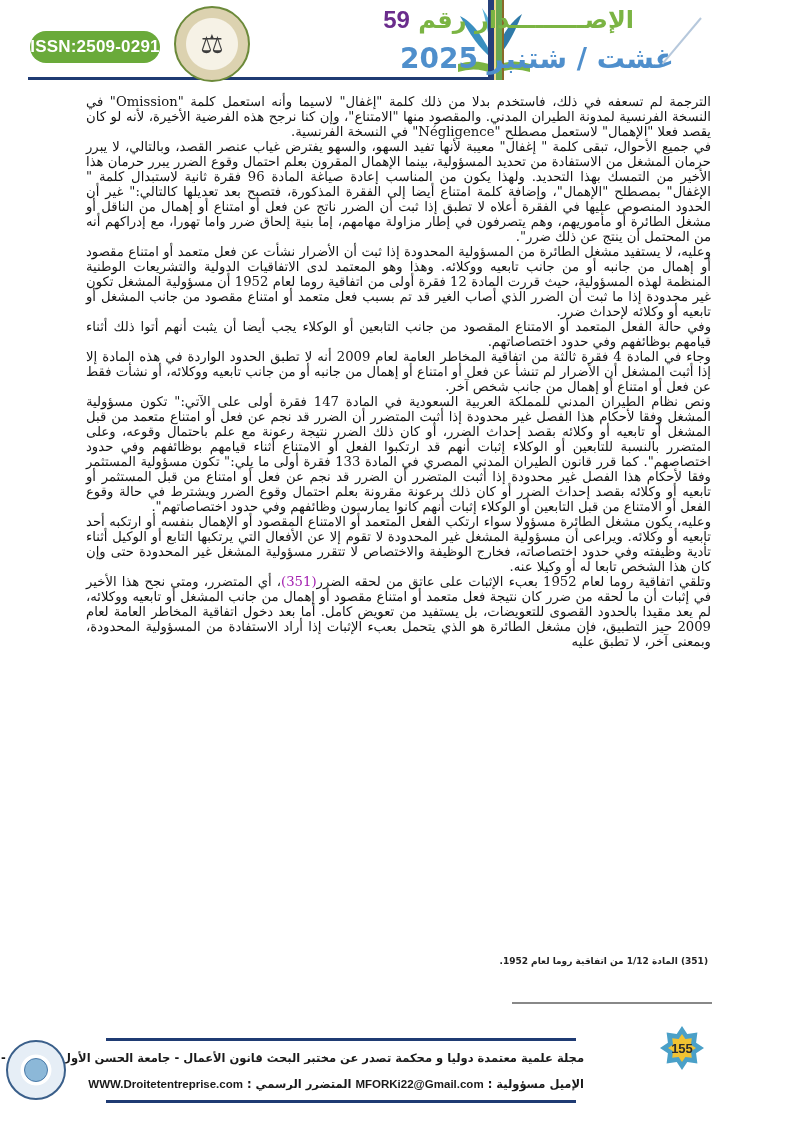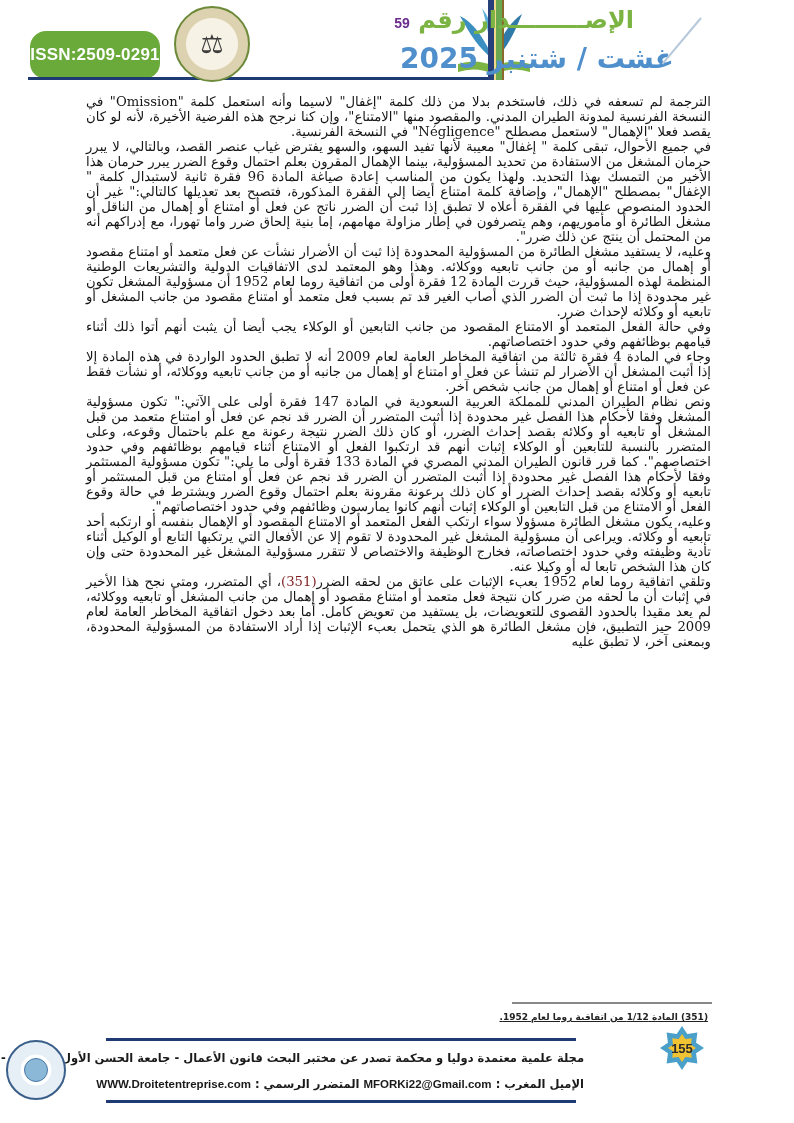--- a/index.html
+++ b/index.html
@@ -1,21 +1,21 @@
 <!DOCTYPE html>
 <html><head>
 <meta charset="utf-8">
 <style>
   html, body { margin: 0; padding: 0; background: #ffffff; }
   body { width: 794px; height: 1123px; position: relative; overflow: hidden;
          font-family: "DejaVu Sans", sans-serif; color: #111; }
 
   
   .header { position: absolute; left: 0; top: 0; width: 794px; height: 86px; }
-  .issn { position: absolute; left: 30px; top: 31px; width: 130px; height: 48px;
+  .issn { position: absolute; left: 30px; top: 31px; width: 130px; height: 32px;
           background: #6aaa3a; border-radius: 16px; color: #fff;
           font-family: "Liberation Sans", sans-serif; font-size: 17px; font-weight: bold;
           display: flex; align-items: center; justify-content: center; letter-spacing: 0.2px; }
   .header-rule { position: absolute; left: 28px; top: 77px; width: 470px; height: 3px; background: #1f3b73; }
   .lab-logo { position: absolute; left: 174px; top: 6px; width: 72px; height: 72px; border-radius: 50%;
               background: radial-gradient(circle, #f6f2e6 0 50%, #dcd2b0 52% 100%); border: 2px solid #6c8a3a;
               display: flex; align-items: center; justify-content: center; }
   .lab-logo .scale { font-size: 26px; color: #3d3d3d; }
   .journal-banner { position: absolute; left: 282px; top: 6px; width: 170px; height: 72px; }
   .journal-banner .jtitle { position: absolute; right: 4px; top: 2px; font-size: 8.5px; color: #333; direction: rtl; font-weight: bold; }
@@ -25,35 +25,35 @@
   .journal-banner .jsite { position: absolute; left: 4px; top: 60px; font-size: 6.5px; color: #555; font-family: "Liberation Sans", sans-serif; }
   .journal-banner .jline { position: absolute; left: 110px; top: 62px; width: 60px; height: 3px; background: #4f9a3a; }
   .book-logo { position: absolute; left: 452px; top: 4px; width: 84px; height: 76px; }
   .vbar { position: absolute; top: 0; width: 6px; height: 80px; }
   .vbar.a { left: 488px; background: #27407a; }
   .vbar.b { left: 494px; background: #f0d98a; width: 2px; }
   .vbar.c { left: 496px; background: #6aa84f; }
   .vbar.d { left: 502px; background: #8a6a2a; width: 2px; }
   .issue-line { position: absolute; right: 160px; top: 6px; direction: rtl; font-weight: bold;
                 font-size: 24px; color: #7bb443; white-space: nowrap; }
-  .issue-line .num { color: #6a2c8c; font-size: 14px; font-family: "Liberation Sans", sans-serif; }
+  .issue-line .num { color: #6a2c8c; font-size: 24px; font-family: "Liberation Sans", sans-serif; }
   .date-line { position: absolute; right: 120px; top: 42px; direction: rtl; font-weight: bold;
                font-size: 28px; color: #4f8fcc; white-space: nowrap; }
   .diag { position: absolute; left: 700px; top: 18px; width: 2px; height: 60px; background: #b6c8dc; transform: rotate(40deg); transform-origin: top; }
 
   
   .content { position: absolute; left: 86px; top: 94px; width: 625px; direction: rtl; text-align: justify;
              font-family: "DejaVu Serif", serif; font-size: 13.2px; line-height: 15px; color: #151515; }
   .content p { margin: 0; }
-  .fn-ref { color: #7f1d1d; }
+  .fn-ref { color: #a21caf; }
 
   
   .fn-rule { position: absolute; left: 512px; top: 1002px; width: 200px; height: 2px; background: #888; }
-  .footnote { position: absolute; right: 86px; top: 1012px; direction: rtl; font-family: "DejaVu Sans", sans-serif;
-              font-size: 9px; font-weight: bold; color: #222; text-decoration: underline; }
+  .footnote { position: absolute; right: 86px; top: 956px; direction: rtl; font-family: "DejaVu Sans", sans-serif;
+              font-size: 9px; font-weight: bold; color: #222; }
 
   
   .footer-rule { position: absolute; left: 106px; width: 470px; height: 3px; background: #1f3b73; }
   .footer-rule.top { top: 1038px; }
   .footer-rule.bot { top: 1100px; }
   .page-badge { position: absolute; left: 660px; top: 1026px; width: 44px; height: 44px; text-align: right; }
   .page-badge .star { position: absolute; inset: 0; background: #4aa0c8;
                       clip-path: polygon(50% 0%, 62% 18%, 85% 15%, 82% 38%, 100% 50%, 82% 62%, 85% 85%, 62% 82%, 50% 100%, 38% 82%, 15% 85%, 18% 62%, 0% 50%, 18% 38%, 15% 15%, 38% 18%); }
   .page-badge .inner { position: absolute; left: 8px; top: 8px; width: 28px; height: 28px; background: #f1c232;
                        clip-path: polygon(50% 0%, 62% 18%, 85% 15%, 82% 38%, 100% 50%, 82% 62%, 85% 85%, 62% 82%, 50% 100%, 38% 82%, 15% 85%, 18% 62%, 0% 50%, 18% 38%, 15% 15%, 38% 18%); }
@@ -114,21 +114,21 @@
 <div class="footnote">(351) المادة 1/12 من اتفاقية روما لعام 1952.</div>
 
 <div class="footer-rule top"></div>
 <div class="page-badge">
   <div class="star"></div>
   <div class="inner"></div>
   <div class="num">155</div>
 </div>
 <div class="footer-line1">مجلة علمية معتمدة  دوليا و محكمة تصدر عن مختبر البحث قانون الأعمال - جامعة الحسن الأول - سطات - المغرب</div>
 <div class="footer-line2">
-  <span>الإميل المغرب :</span>
+  <span>الإميل مسؤولية :</span>
   <span class="ltr">MFORKi22@Gmail.com</span>
   <span>المتضرر الرسمي :</span>
   <span class="ltr">WWW.Droitetentreprise.com</span>
 </div>
 <div class="footer-rule bot"></div>
 <div class="seal">
   <div class="core"></div>
 </div>
 
 </body></html>

